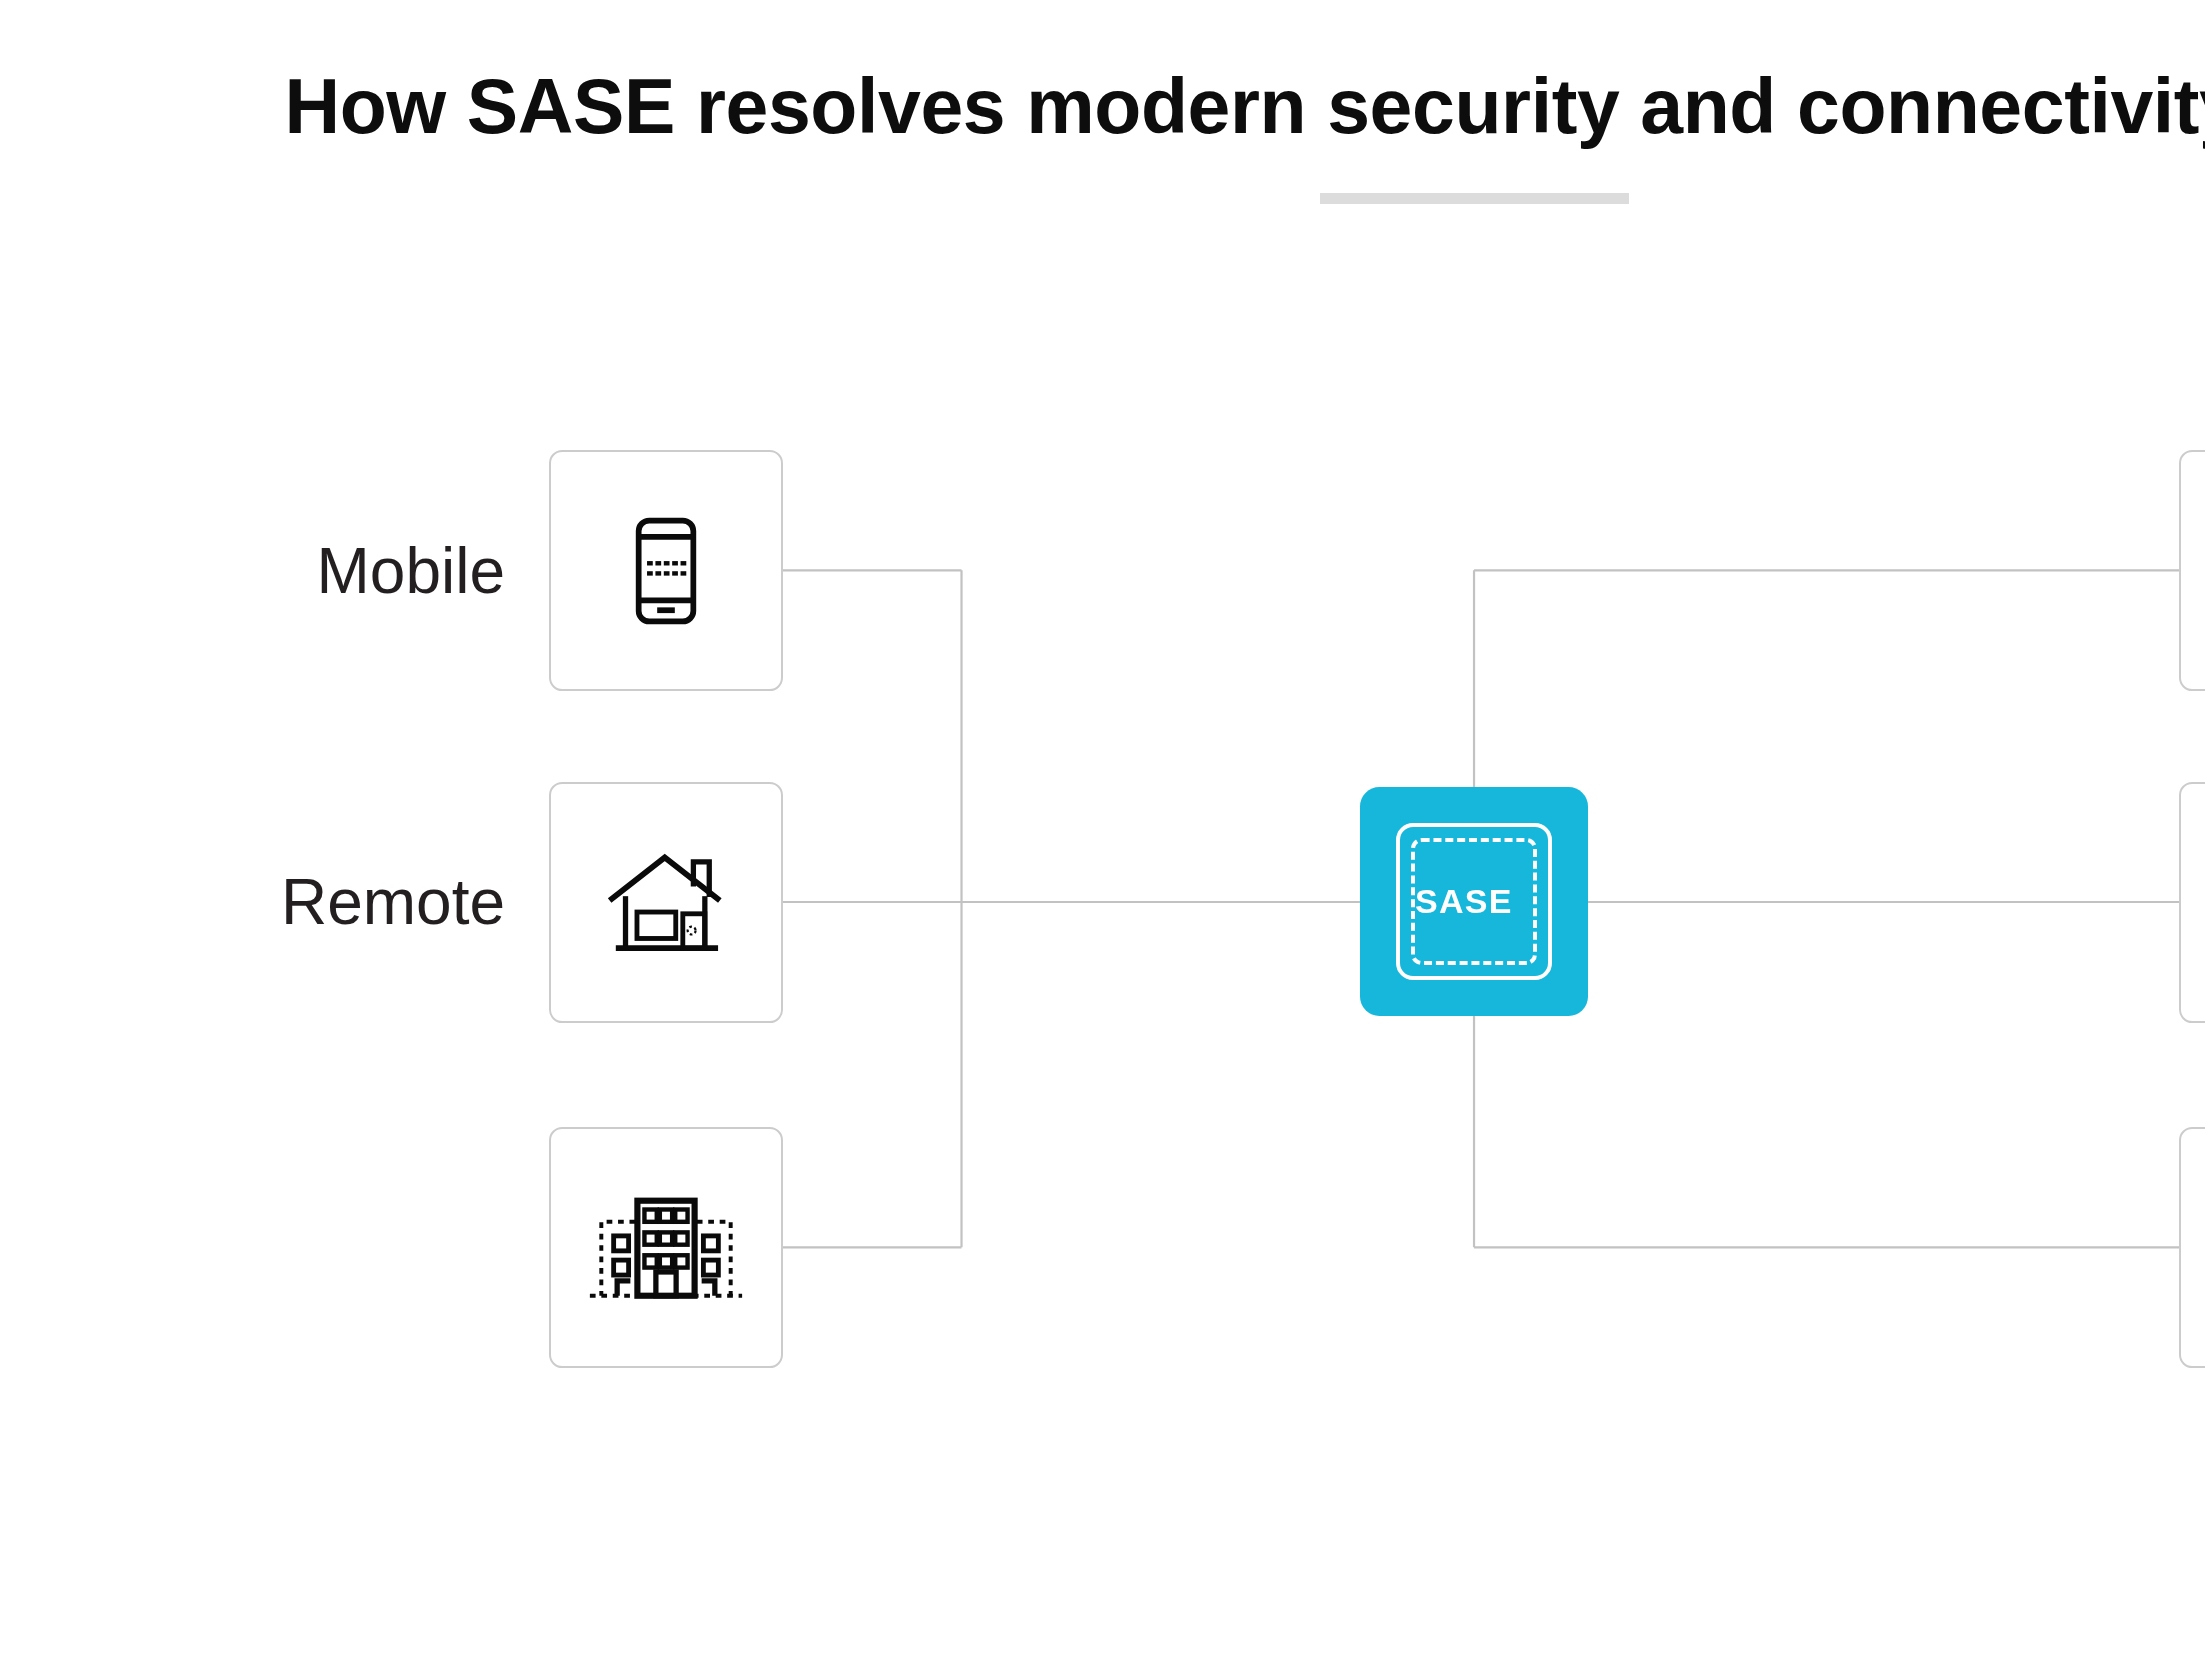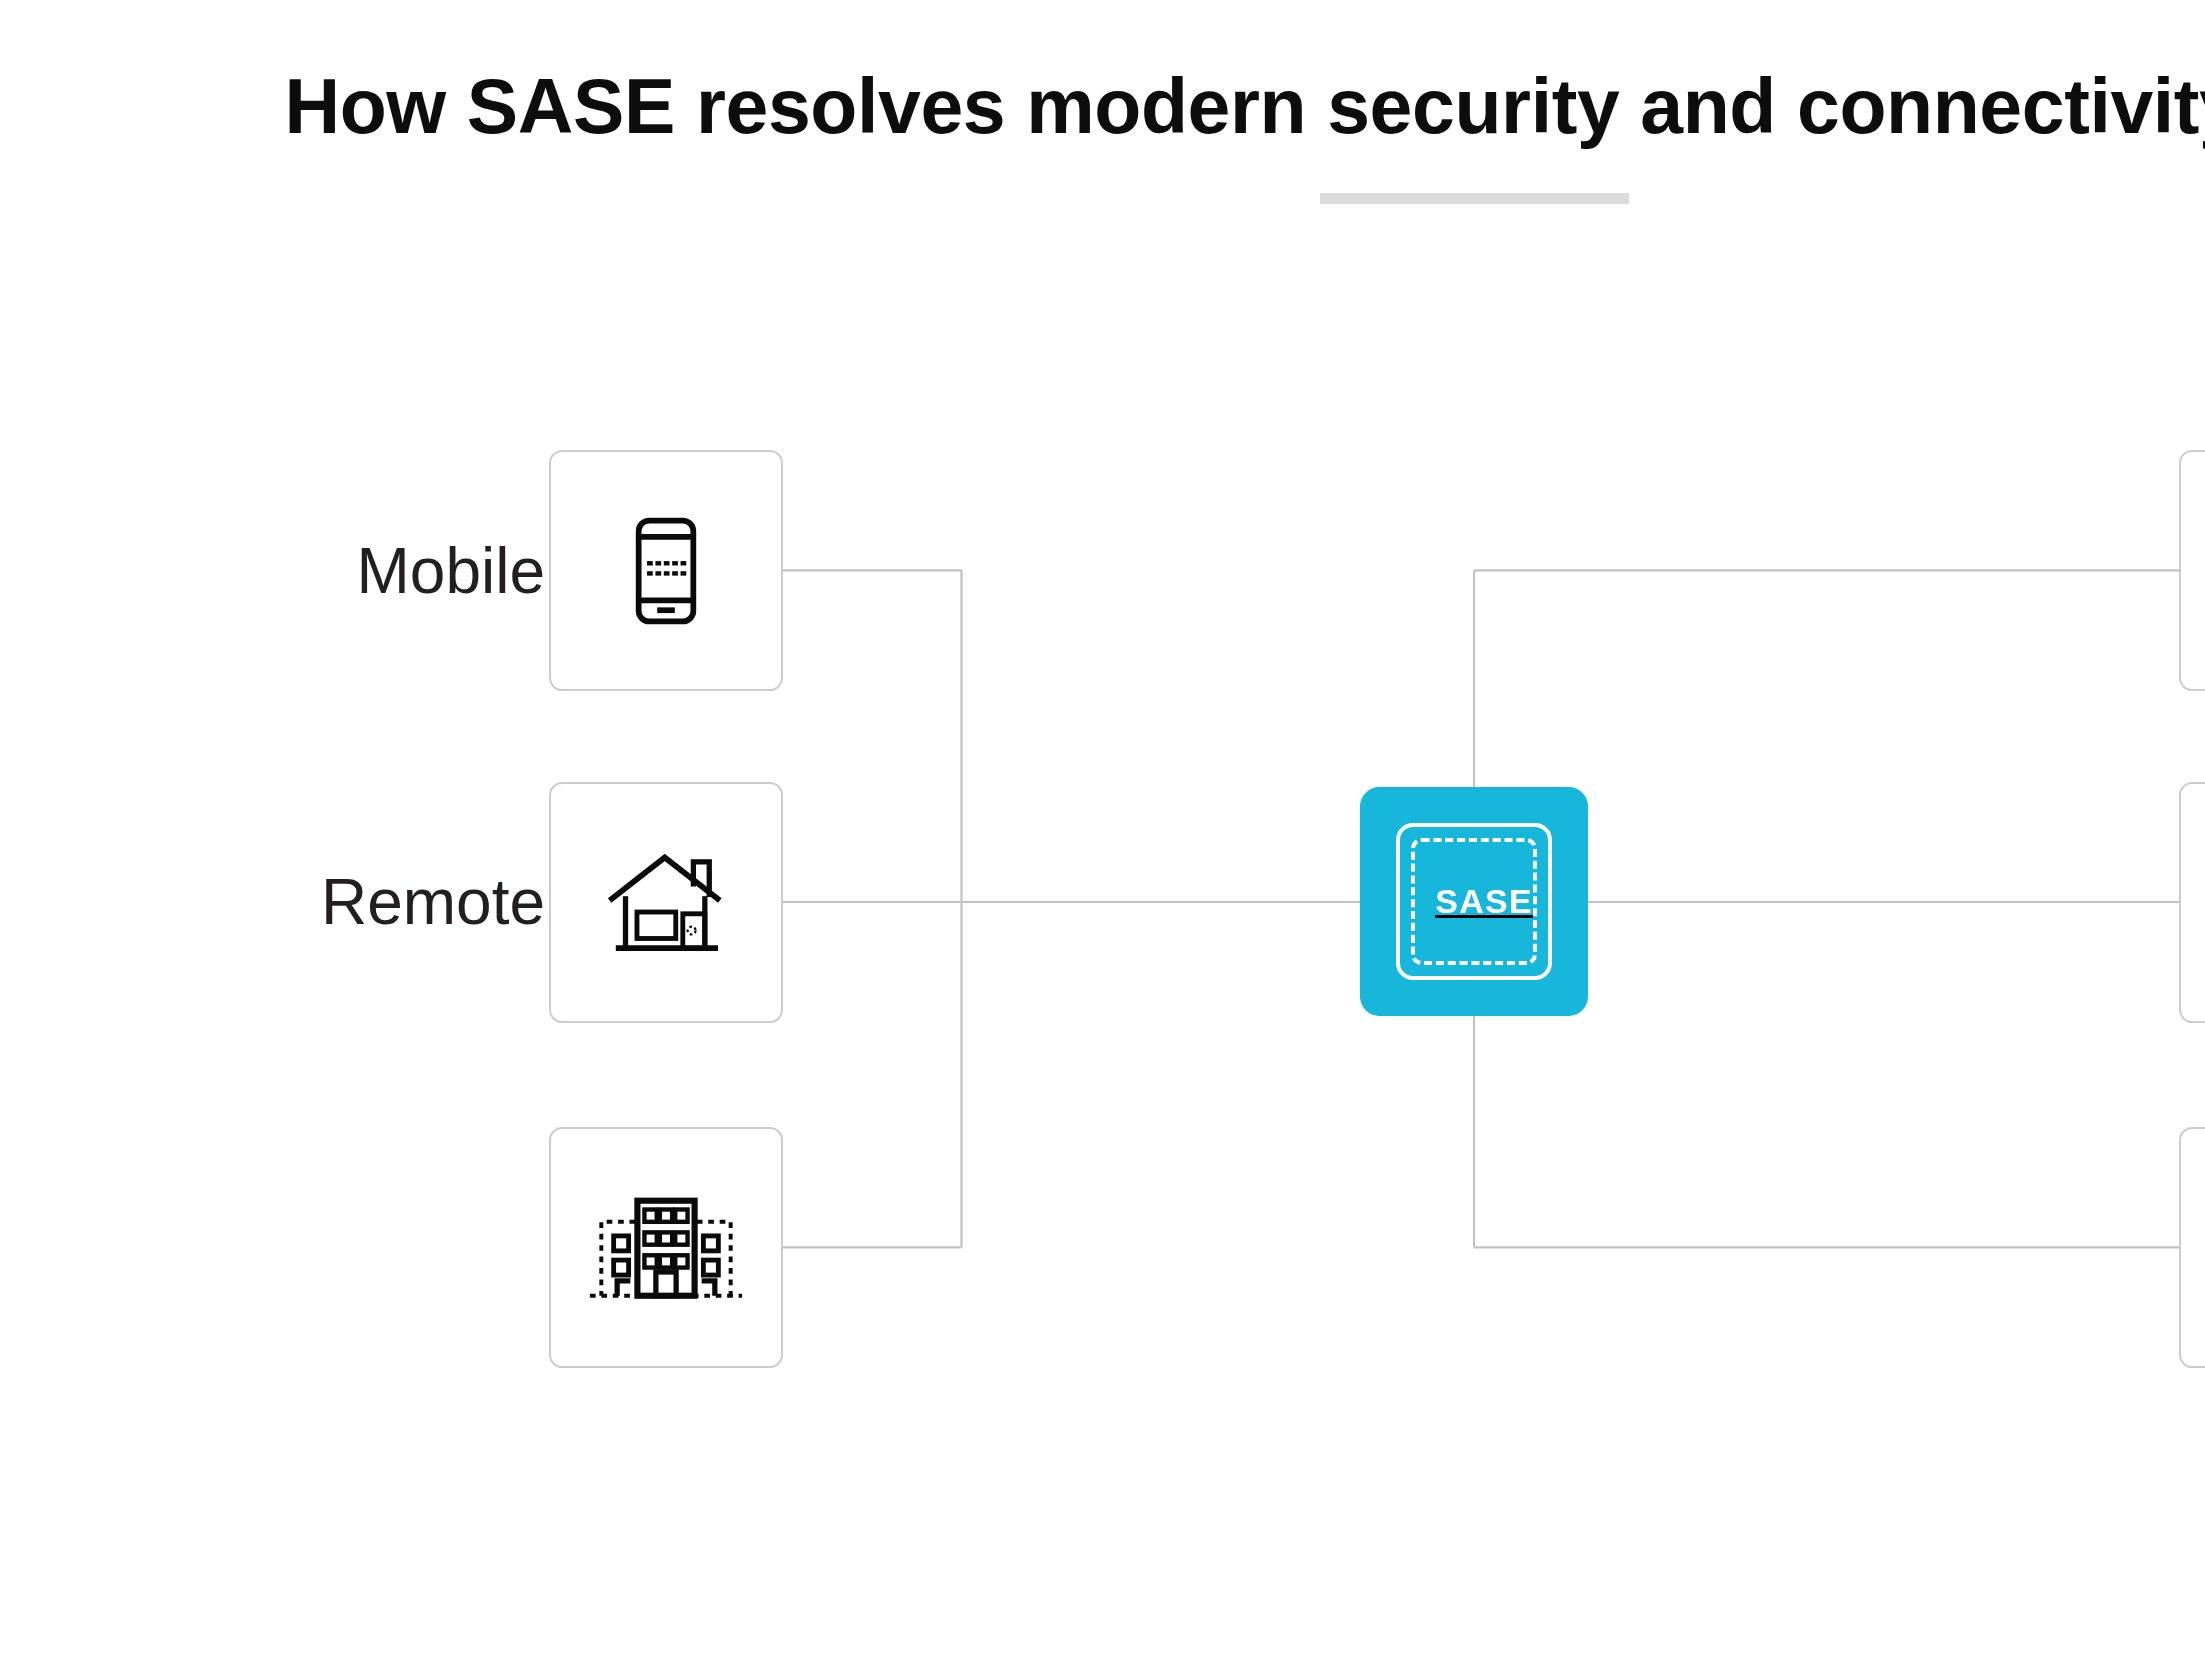--- a/index.html
+++ b/index.html
@@ -40,27 +40,27 @@
     position:absolute;left:1360px;top:787px;width:228px;height:229px;box-sizing:border-box;
     background:var(--accent-cyan);border-radius:19.4px;z-index:3;
   }
   .sase-border{
     position:absolute;left:36px;top:36px;right:36px;bottom:36px;
     border:4.9px solid #fff;border-radius:17px;
   }
   .sase-dashed{
     position:absolute;left:51px;top:51px;right:51px;bottom:51px;
     border:4.4px dashed #fff;border-radius:10.6px;
-    display:flex;align-items:center;justify-content:flex-end;text-decoration:underline;
+    display:flex;align-items:center;justify-content:flex-start;
   }
   .sase-label{
     color:#fff;font-size:34px;font-weight:700;letter-spacing:1.3px;
   }
   .side-label{
-    position:absolute;margin:0;color:var(--label-dark);z-index:2;padding-left:40px;
+    position:absolute;margin:0;color:var(--label-dark);z-index:2;
   }
   .left-label{
     left:0;width:505px;text-align:right;
     font-size:64px;line-height:64px;font-weight:400;
   }
   
   .st{stroke:var(--icon-black);fill:none;}
   .fl{fill:var(--icon-black);stroke:none;}
   .wfl{fill:#fff;}
 </style>

